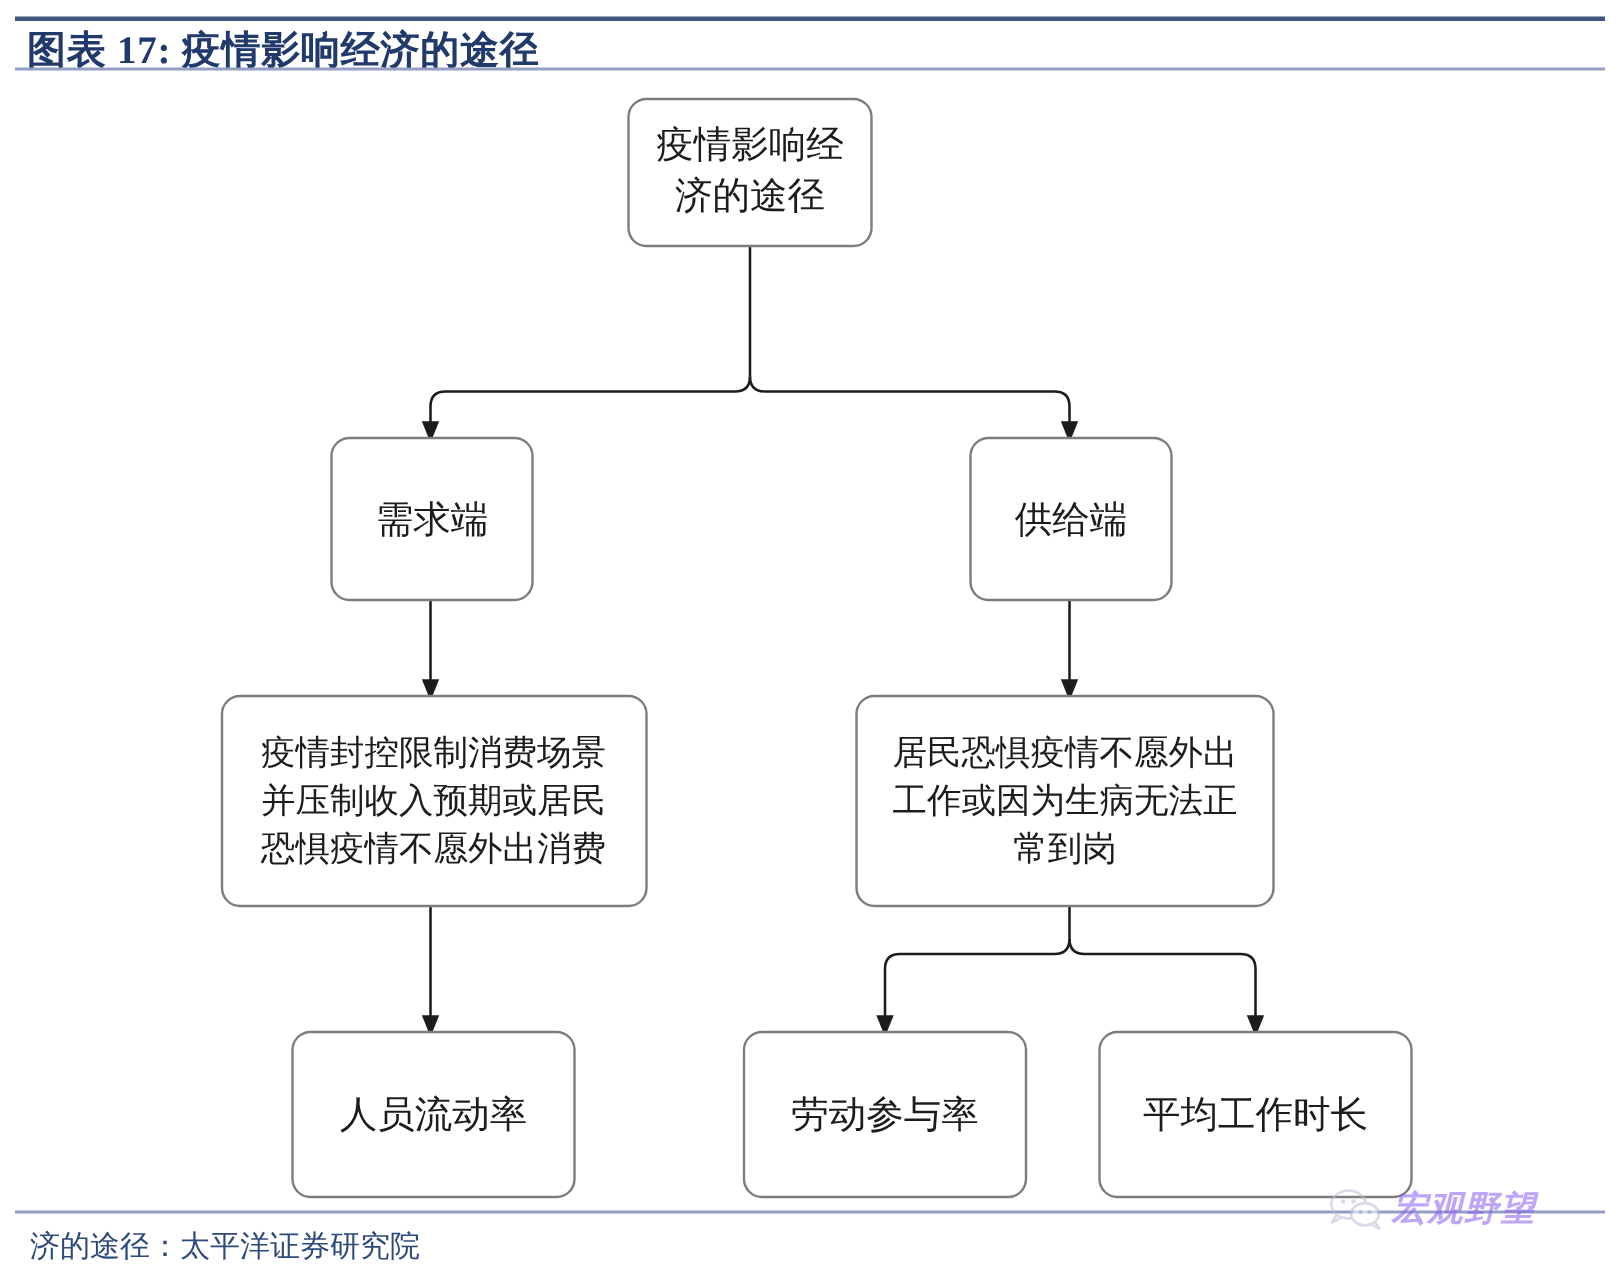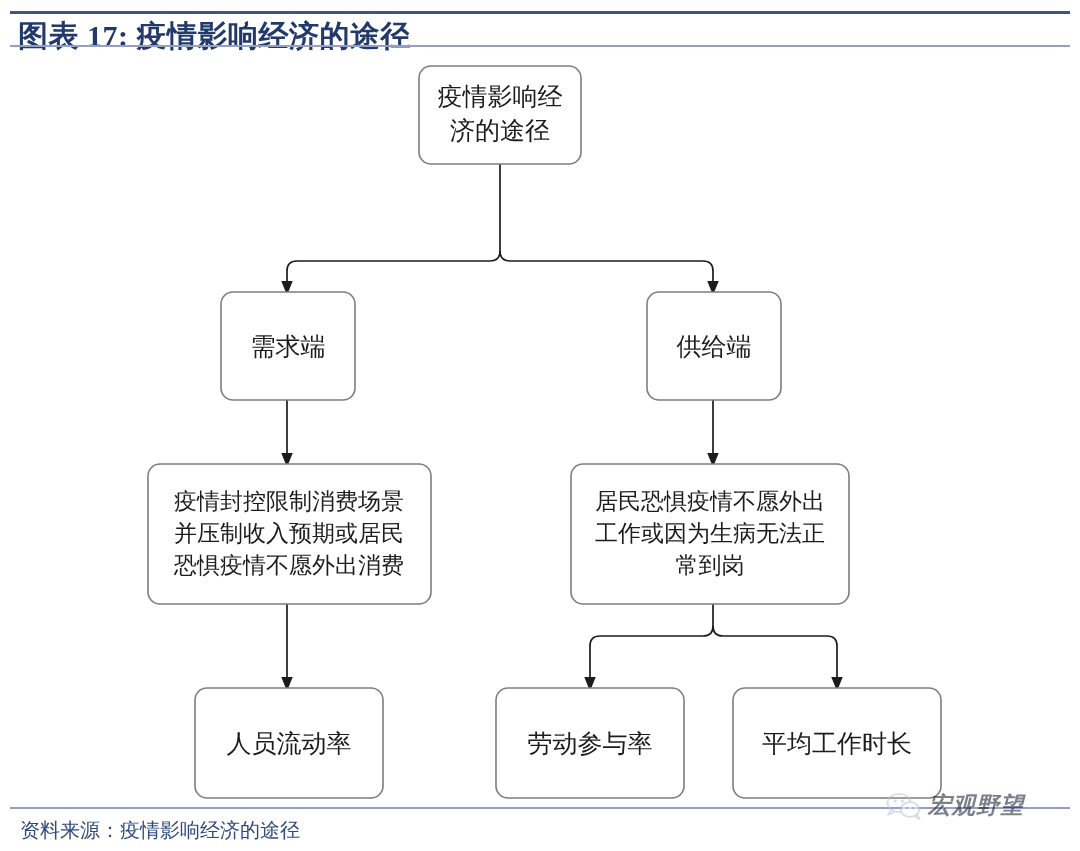--- a/index.html
+++ b/index.html
@@ -37,21 +37,21 @@
     top: 45px;
     width: 1060px;
     height: 2px;
     background: #93a0c4;
   }
   .fig-title {
     position: absolute;
     left: 18px;
     top: 16px;
     font-family: "Liberation Serif", "DejaVu Serif", serif;
-    font-size: 30px;
+    font-size: 26px;
     font-weight: 700;
     color: #223a6b;
     letter-spacing: 0.5px;
     white-space: nowrap;
   }
 
   
   .diagram-canvas {
     position: absolute;
     left: 0;
@@ -118,21 +118,21 @@
     align-items: center;
     gap: 6px;
     opacity: 0.55;
     pointer-events: none;
   }
   .watermark-text {
     font-family: "Liberation Sans", "DejaVu Sans", sans-serif;
     font-size: 23px;
     font-weight: 700;
     font-style: italic;
-    color: #0f172a;
+    color: #8b5cf6;
     letter-spacing: 1px;
     white-space: nowrap;
   }
   .wechat-icon svg { display: block; }
 </style>
 </head>
 <body>
 
 <div class="fig-header">
   <div class="rule-top"></div>
@@ -204,21 +204,21 @@
 
     <g>
       <rect class="node-box" x="733" y="640" width="208" height="110" rx="12" ry="12"></rect>
       <text class="node-text big" x="837" y="697">平均工作时长</text>
     </g>
   </svg>
 </div>
 
 <div class="fig-footer">
   <div class="rule-footer"></div>
-  <div class="footer-source">资料来源：疫情影响经济的途径</div>
+  <div class="footer-source">济的途径：太平洋证券研究院</div>
 </div>
 
 <div class="watermark">
   <span class="wechat-icon">
     <svg width="36" height="28" viewBox="0 0 36 28" xmlns="http://www.w3.org/2000/svg">
       <ellipse cx="13" cy="11" rx="11.5" ry="9.2" fill="none" stroke="#b9bfd6" stroke-width="1.8"></ellipse>
       <path d="M5,18 L2,23 L8.5,19.6" fill="none" stroke="#b9bfd6" stroke-width="1.8" stroke-linejoin="round"></path>
       <circle cx="9.4" cy="9" r="1.5" fill="#b9bfd6"></circle>
       <circle cx="16.4" cy="9" r="1.5" fill="#b9bfd6"></circle>
       <ellipse cx="24" cy="17.5" rx="9.2" ry="7.4" fill="#ffffff" stroke="#b9bfd6" stroke-width="1.8"></ellipse>

